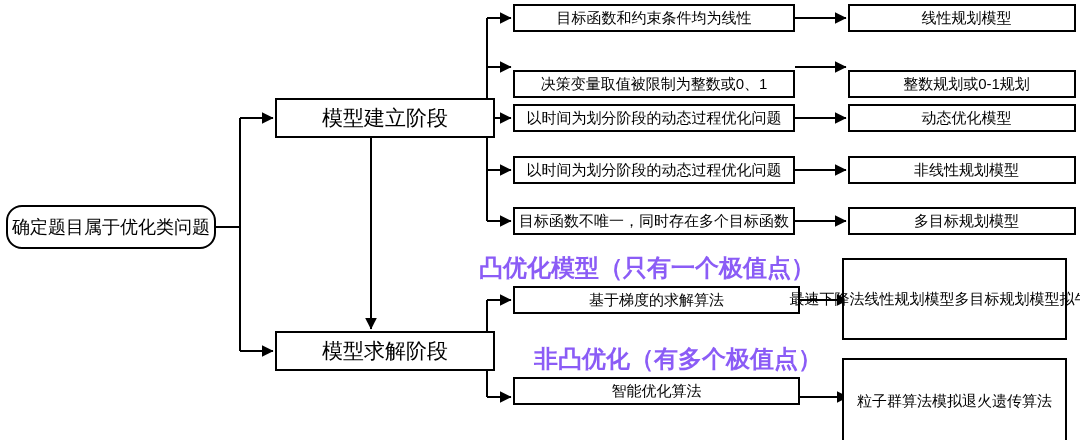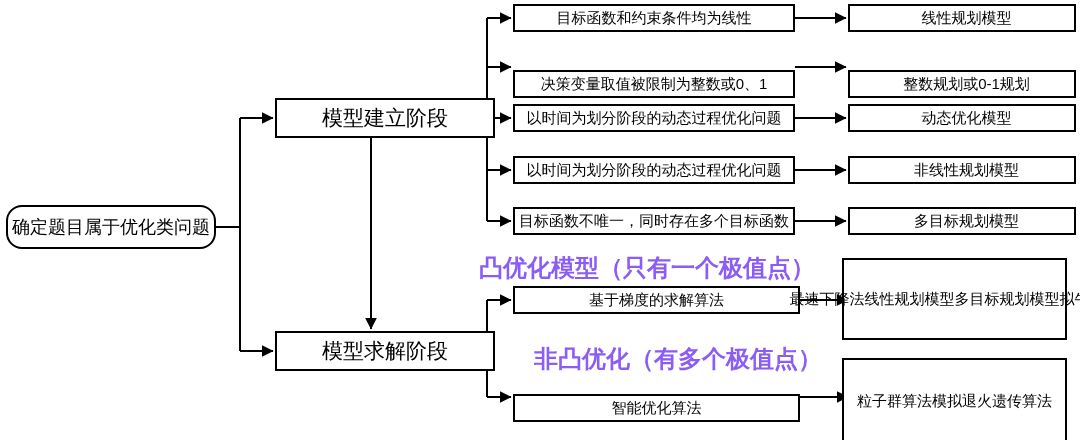--- a/index.html
+++ b/index.html
@@ -36,21 +36,21 @@
   .node-solve  { top: 331px; }
   .node-cond   { left: 513px; width: 282px; height: 28px; font-size: 15px; }
   .node-result { left: 848px; width: 228px; height: 28px; font-size: 15px; padding-left: 9px; }
   .row-0 { top: 4px; }
   .row-1 { top: 70px; }
   .row-2 { top: 104px; }
   .row-3 { top: 156px; }
   .row-4 { top: 207px; }
   .node-method { left: 513px; width: 287px; height: 28px; font-size: 15px; }
   .node-method-grad  { top: 286px; }
-  .node-method-intel { top: 394px; }
+  .node-method-intel { top: 377px; }
   .node-alglist {
     left: 842px; width: 225px;
     flex-direction: row;
     font-size: 15px;
   }
   .node-alglist-grad  { top: 258px; height: 82px; line-height: 20px; }
   .node-alglist-intel { top: 358px; height: 84px; line-height: 21px; }
   .annotation {
     position: absolute;
     z-index: 1;

